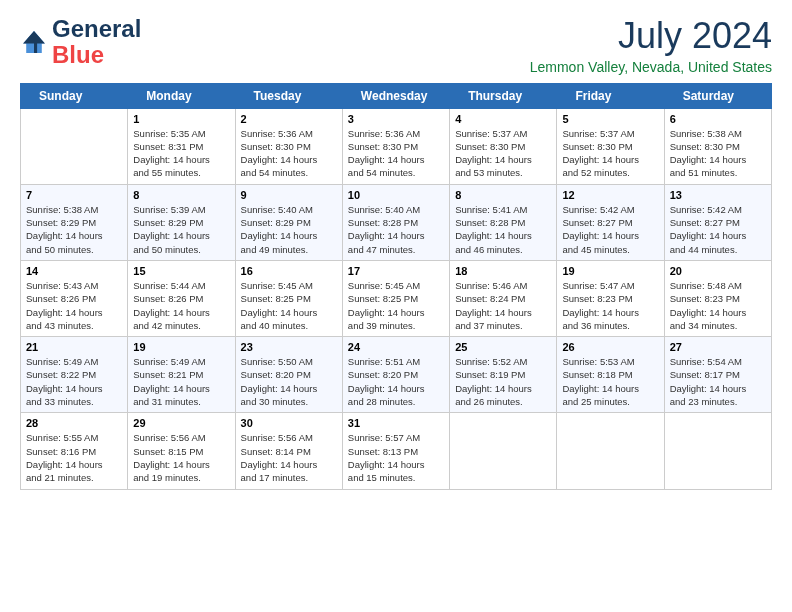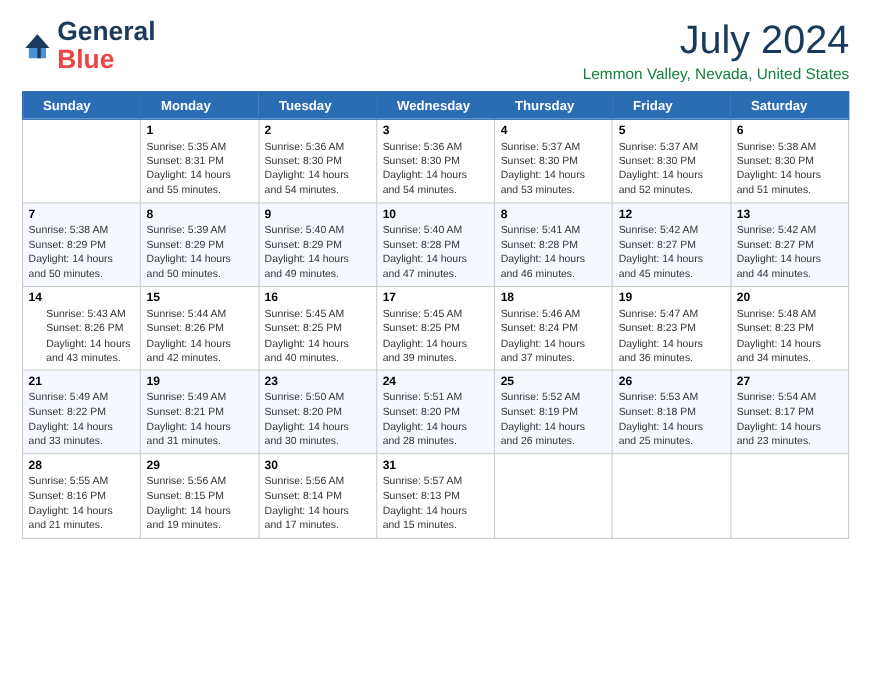--- a/index.html
+++ b/index.html
@@ -215,21 +215,21 @@
           <div class="day-number">13</div>
           <div class="day-info" style="white-space: pre-line;">Sunrise: 5:42 AM
 Sunset: 8:27 PM
 Daylight: 14 hours
 and 44 minutes.</div>
         </td>
       </tr>
       <tr>
         <td>
           <div class="day-number">14</div>
-          <div class="day-info" style="white-space: pre-line; margin-left: 16px;">Sunrise: 5:43 AM
+          <div class="day-info" style="white-space: pre-line;">Sunrise: 5:43 AM
 Sunset: 8:26 PM
 Daylight: 14 hours
 and 43 minutes.</div>
         </td>
         <td>
           <div class="day-number">15</div>
           <div class="day-info" style="white-space: pre-line;">Sunrise: 5:44 AM
 Sunset: 8:26 PM
 Daylight: 14 hours
 and 42 minutes.</div>

